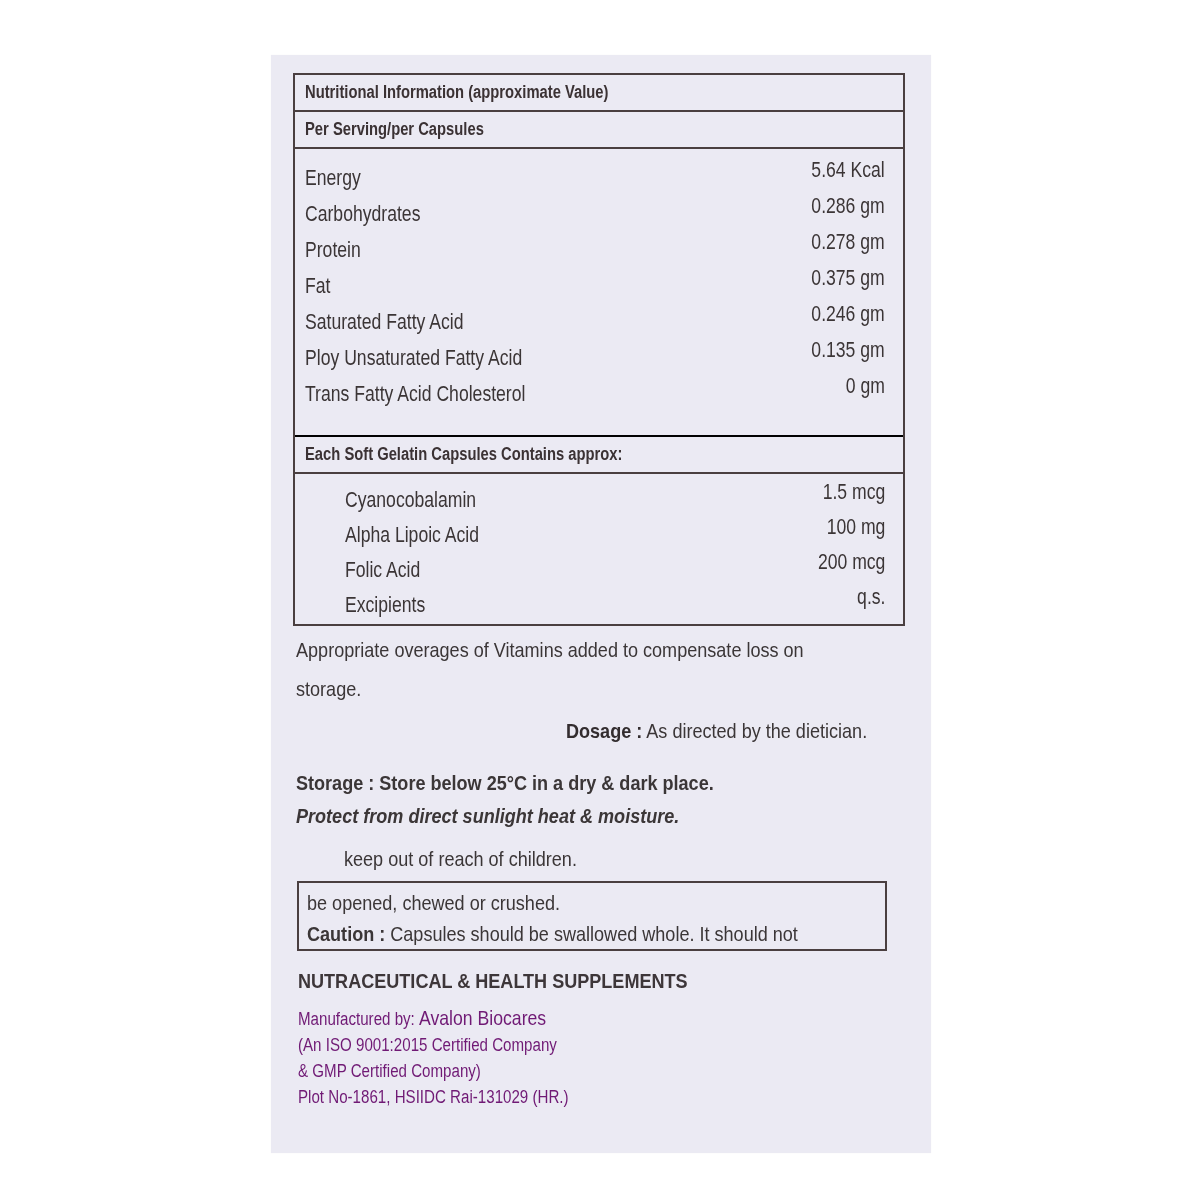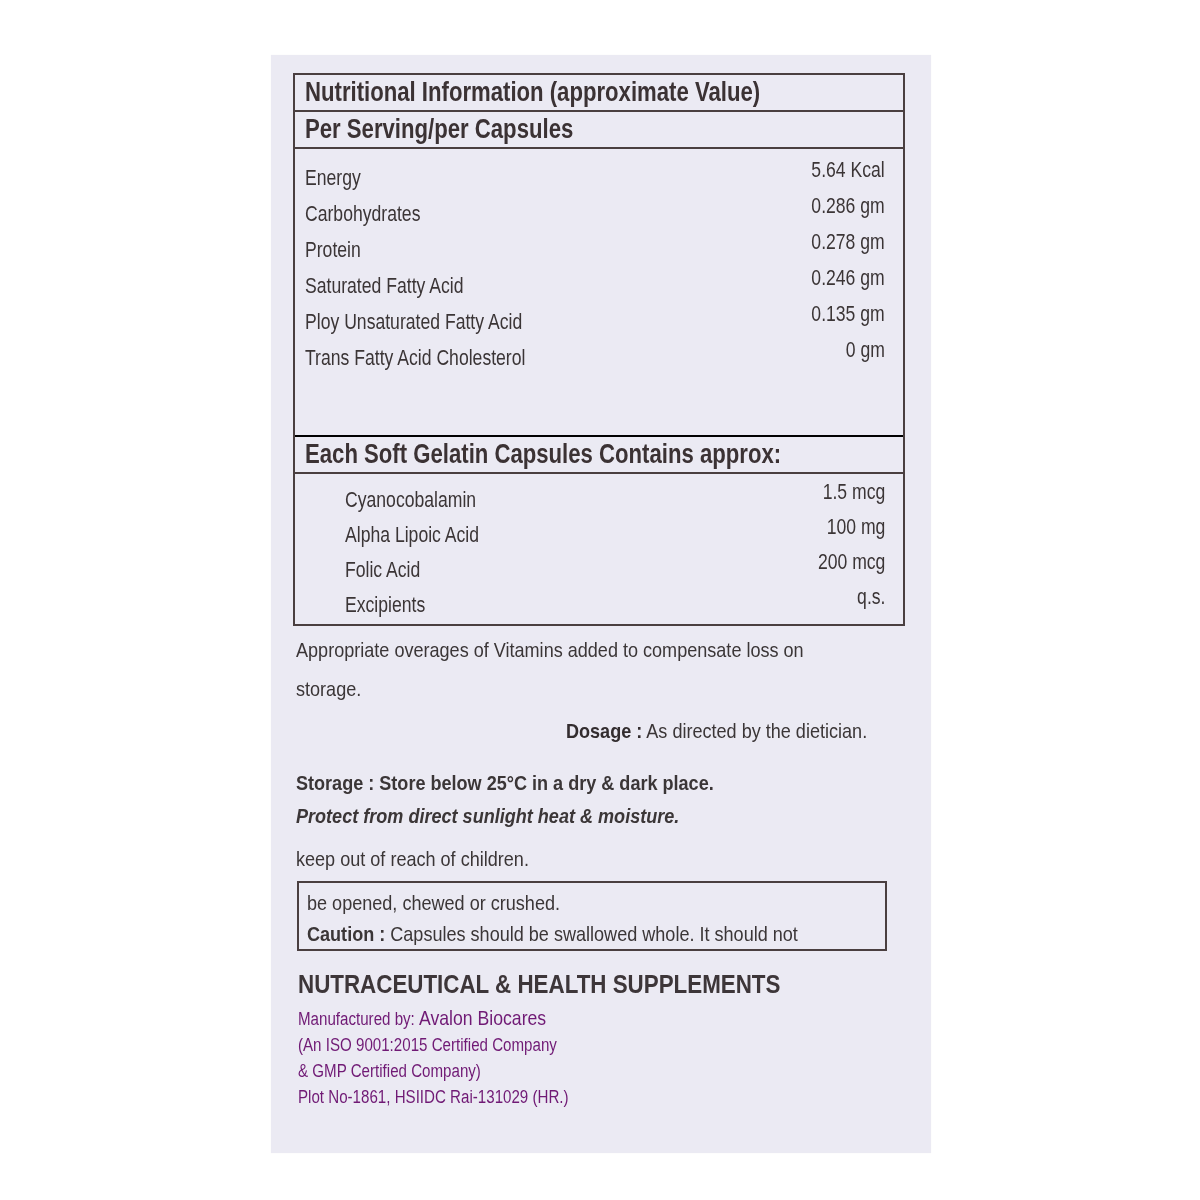--- a/index.html
+++ b/index.html
@@ -11,21 +11,21 @@
     position:absolute; left:271px; top:55px; width:660px; height:1098px;
     background:#ebeaf3; box-shadow: 0 0 1px rgba(0,0,0,0.06);
   }
   .cond { display:inline-block; transform-origin:left center; }
   .tbl {
     position:absolute; left:22px; top:18px; width:612px;
     border:2px solid #4a3f40; box-sizing:border-box;
   }
   .tbl .hdr {
     border-bottom:2px solid #4a3f40; height:35px; line-height:35px;
-    padding-left:10px; font-weight:bold; font-size:27px; color:#3b3234;
+    padding-left:10px; font-weight:bold; font-size:18px; color:#3b3234;
     white-space:nowrap;
   }
   .tbl .hdr .cond { transform:scaleX(0.82); }
   .rows { padding:2px 18px 0 10px; }
   .row {
     display:flex; justify-content:space-between; align-items:flex-end;
     height:36px; font-size:22px; color:#3b3536; white-space:nowrap;
   }
   .row .lbl { transform:scaleX(0.80); transform-origin:left center; display:inline-block; }
   .row .val { transform:scaleX(0.80); transform-origin:right center; display:inline-block; padding-bottom:8px; }
@@ -38,21 +38,21 @@
   }
   .para .cond { transform:scaleX(0.86); }
   .para b { color:#332d2f; }
   .caution {
     position:absolute; left:26px; top:826px; width:590px; height:70px;
     border:2px solid #4a3f40; box-sizing:border-box; padding:4px 0 0 8px;
     font-size:21px; line-height:31px; color:#3b3637; white-space:nowrap;
   }
   .caution .cond { transform:scaleX(0.86); }
   .heading-caps {
-    position:absolute; left:27px; top:914px; font-size:26px; font-weight:bold; color:#3d3639; white-space:nowrap;
+    position:absolute; left:27px; top:914px; font-size:21px; font-weight:bold; color:#3d3639; white-space:nowrap;
   }
   .heading-caps .cond { transform:scaleX(0.86); }
   .mfg {
     position:absolute; left:27px; top:950px; font-size:18px; line-height:26px; color:#701a75; white-space:nowrap;
   }
   .mfg .cond { transform:scaleX(0.84); }
   .mfg .brand { font-size:21px; }
 </style>
 </head>
 <body>
@@ -71,20 +71,24 @@
           <span class="lbl">Energy</span>
           <span class="val">5.64 Kcal</span>
         </div>
       <div class="row">
           <span class="lbl">Carbohydrates</span>
           <span class="val">0.286 gm</span>
         </div>
       <div class="row">
           <span class="lbl">Protein</span>
           <span class="val">0.278 gm</span>
+        </div>
+      <div class="row">
+          <span class="lbl">Fat</span>
+          <span class="val">0.375 gm</span>
         </div>
       <div class="row">
           <span class="lbl">Saturated Fatty Acid</span>
           <span class="val">0.246 gm</span>
         </div>
       <div class="row">
           <span class="lbl">Ploy Unsaturated Fatty Acid</span>
           <span class="val">0.135 gm</span>
         </div>
       <div class="row">
@@ -123,21 +127,21 @@
   </div>
   <div class="para" style="top:664px;text-align:right;">
     <span class="cond"><b>Dosage :</b><span> As directed by the dietician.</span></span>
   </div>
   <div class="para" style="top:716px;font-weight:bold;">
     <span class="cond"><span>Storage :</span><span> Store below 25°C in a dry &amp; dark place.</span></span>
   </div>
   <div class="para" style="top:749px;font-weight:bold;font-style:italic;">
     <span class="cond">Protect from direct sunlight heat &amp; moisture.</span>
   </div>
-  <div class="para" style="top:792px;">
+  <div class="para" style="top:792px;margin-left:48px;">
     <span class="cond">keep out of reach of children.</span>
   </div>
 
   <div class="caution">
     <div><span class="cond">be opened, chewed or crushed.</span></div>
     <div><span class="cond"><b>Caution :</b><span> Capsules should be swallowed whole. It should  not</span></span></div>
   </div>
 
   <div class="heading-caps">
     <span class="cond">NUTRACEUTICAL &amp; HEALTH SUPPLEMENTS</span>

